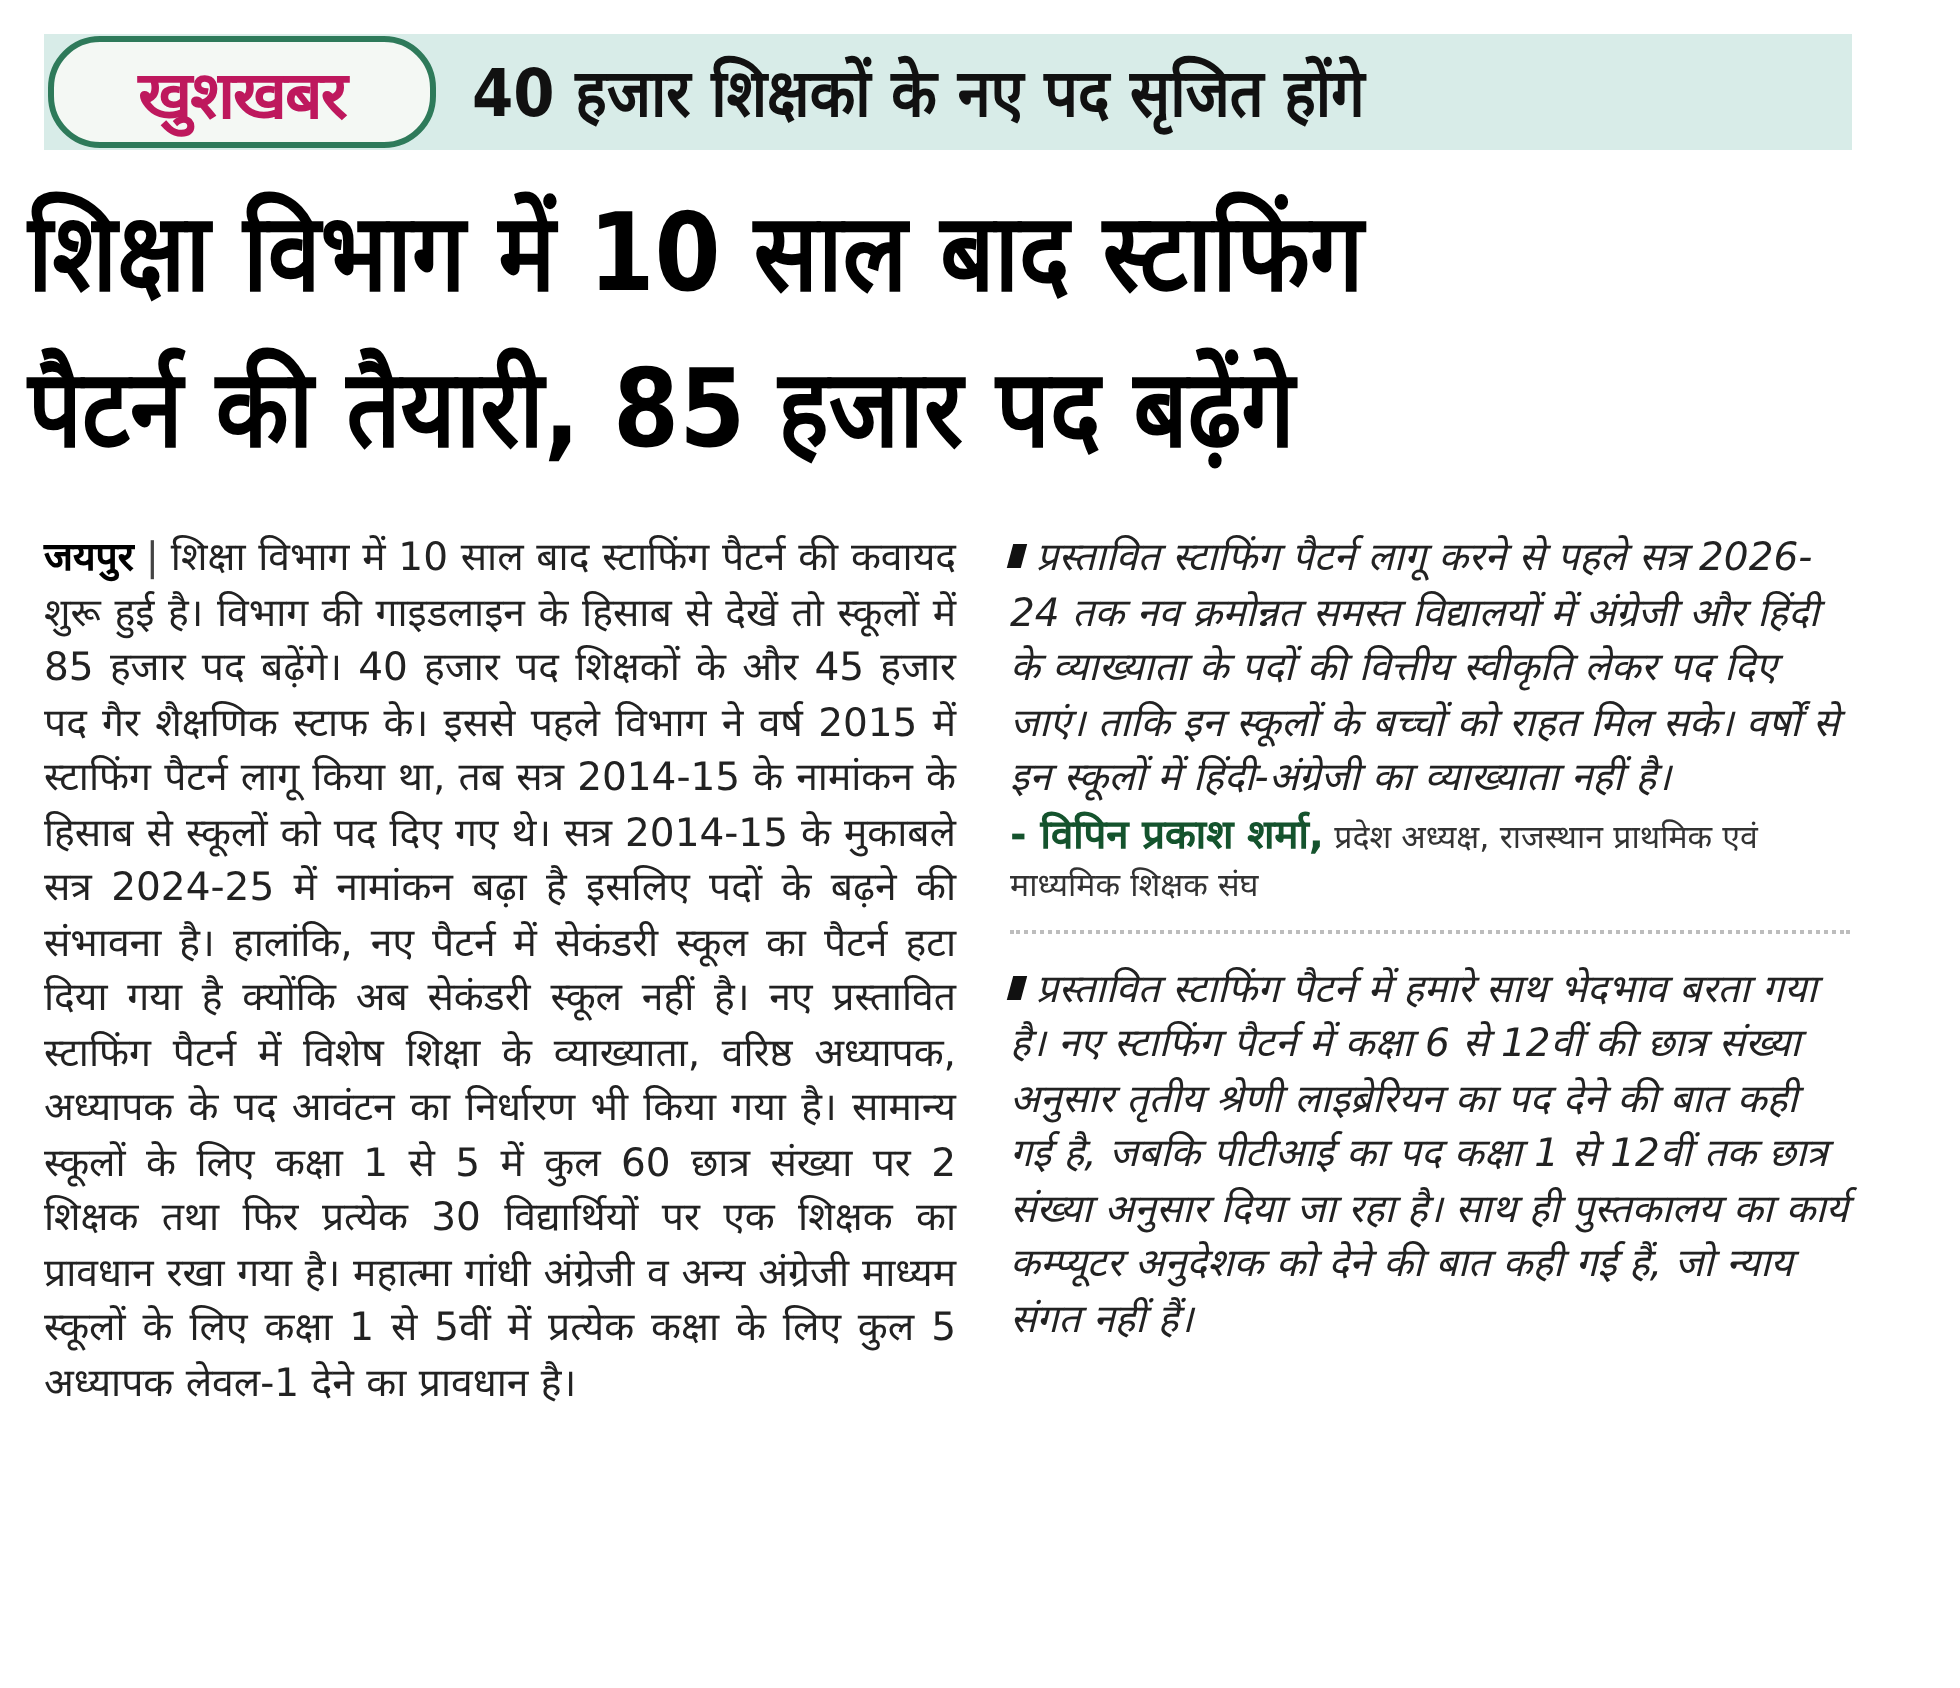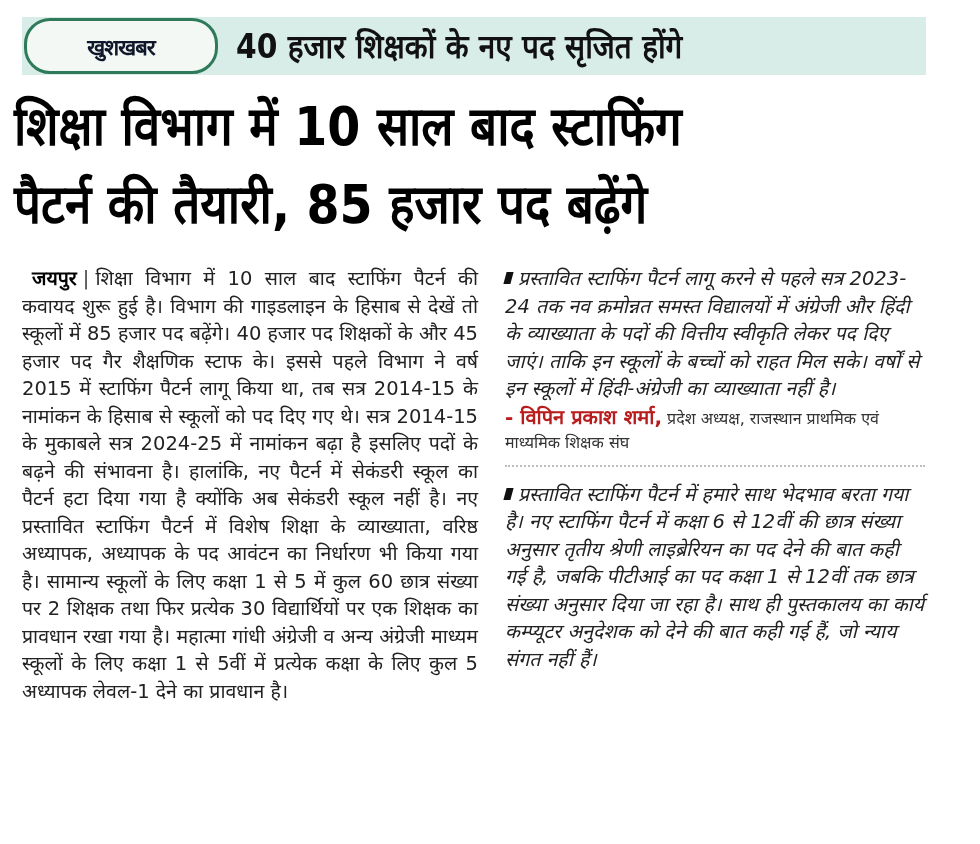--- a/index.html
+++ b/index.html
@@ -8,50 +8,50 @@
     font-family: "DejaVu Sans", sans-serif; position: relative; overflow: hidden;
   }
   .kicker {
     position: absolute; left: 22px; top: 17px; width: 904px; height: 58px;
     background: #d8ece8; display: flex; align-items: center;
   }
   .badge {
     position: absolute; left: 2px; top: 1px; height: 50px; width: 188px;
     border: 3px solid #2e7a5a; border-radius: 26px; background: #f4f8f4;
     display: flex; align-items: center; justify-content: center;
-    color: #0f172a; font-weight: bold; font-size: 22px; letter-spacing: -1px;
+    color: #be185d; font-weight: bold; font-size: 33px; letter-spacing: -1px;
   }
   .kicker-text {
     position: absolute; left: 214px; top: 6px; font-size: 33px; font-weight: bold;
     color: #111; white-space: nowrap; transform: scaleX(0.9); transform-origin: left;
   }
   .headline {
     position: absolute; left: 14px; top: 88px; width: 950px;
     font-family: "DejaVu Sans", sans-serif; font-weight: bold; font-size: 54px;
     line-height: 78px; color: #000; transform: scaleX(0.88); transform-origin: left top;
     white-space: nowrap;
   }
   .col-left {
     position: absolute; left: 22px; top: 265px; width: 456px;
     font-size: 19.5px; line-height: 27.5px; text-align: justify; color: #222;
   }
   .col-left p { margin: 0; }
-  .dateline { font-weight: bold; color: #000; margin-left: 10px; }
+  .dateline { font-weight: bold; color: #000; }
   .sep { color: #444; margin: 0 6px; }
   .col-right {
     position: absolute; left: 505px; top: 265px; width: 420px;
     font-size: 19.5px; line-height: 27.5px; color: #222;
   }
   .quote { font-style: italic; margin: 0; }
   .bullet {
     display: inline-block; width: 7px; height: 12px; background: #111;
     transform: skewX(-15deg); margin-right: 6px; vertical-align: 1px;
   }
   .attrib { margin: 2px 0 0 0; font-size: 16px; line-height: 24px; color: #333; }
-  .attrib .name { font-weight: bold; font-size: 20px; color: #b91c1c; }
+  .attrib .name { font-weight: bold; font-size: 20px; color: #14532d; }
   .divider { height: 0; border-top: 2px dotted #bdbdbd; margin: 10px 0 14px 0; width: 420px; }
 </style>
 </head>
 <body>
 
 <div class="kicker">
   <div class="badge">खुशखबर</div>
   <div class="kicker-text">40 हजार शिक्षकों के नए पद सृजित होंगे</div>
 </div>
 
@@ -59,20 +59,20 @@
   <div>शिक्षा विभाग में 10 साल बाद स्टाफिंग</div>
   <div>पैटर्न की तैयारी, 85 हजार पद बढ़ेंगे</div>
 </div>
 
 <div class="col-left">
   <p><span class="dateline">जयपुर</span><span class="sep">|</span><span>शिक्षा विभाग में 10 साल बाद स्टाफिंग पैटर्न की कवायद शुरू हुई है। विभाग की गाइडलाइन के हिसाब से देखें तो स्कूलों में 85 हजार पद बढ़ेंगे। 40 हजार पद शिक्षकों के और 45 हजार पद गैर शैक्षणिक स्टाफ के। इससे पहले विभाग ने वर्ष 2015 में स्टाफिंग पैटर्न लागू किया था, तब सत्र 2014-15 के नामांकन के हिसाब से स्कूलों को पद दिए गए थे। सत्र 2014-15 के मुकाबले सत्र 2024-25 में नामांकन बढ़ा है इसलिए पदों के बढ़ने की संभावना है। हालांकि, नए पैटर्न में सेकंडरी स्कूल का पैटर्न हटा दिया गया है क्योंकि अब सेकंडरी स्कूल नहीं है। नए प्रस्तावित स्टाफिंग पैटर्न में विशेष शिक्षा के व्याख्याता, वरिष्ठ अध्यापक, अध्यापक के पद आवंटन का निर्धारण भी किया गया है। सामान्य स्कूलों के लिए कक्षा 1 से 5 में कुल 60 छात्र संख्या पर 2 शिक्षक तथा फिर प्रत्येक 30 विद्यार्थियों पर एक शिक्षक का प्रावधान रखा गया है। महात्मा गांधी अंग्रेजी व अन्य अंग्रेजी माध्यम स्कूलों के लिए कक्षा 1 से 5वीं में प्रत्येक कक्षा के लिए कुल 5 अध्यापक लेवल-1 देने का प्रावधान है।</span></p>
 </div>
 
 <div class="col-right">
   <div>
-    <p class="quote"><span class="bullet"></span><span>प्रस्तावित स्टाफिंग पैटर्न लागू करने से पहले सत्र 2023-24 तक नव क्रमोन्नत समस्त विद्यालयों में अंग्रेजी और हिंदी के व्याख्याता के पदों की वित्तीय स्वीकृति लेकर पद दिए जाएं। ताकि इन स्कूलों के बच्चों को राहत मिल सके। वर्षों से इन स्कूलों में हिंदी-अंग्रेजी का व्याख्याता नहीं है।</span></p>
+    <p class="quote"><span class="bullet"></span><span>प्रस्तावित स्टाफिंग पैटर्न लागू करने से पहले सत्र 2026-24 तक नव क्रमोन्नत समस्त विद्यालयों में अंग्रेजी और हिंदी के व्याख्याता के पदों की वित्तीय स्वीकृति लेकर पद दिए जाएं। ताकि इन स्कूलों के बच्चों को राहत मिल सके। वर्षों से इन स्कूलों में हिंदी-अंग्रेजी का व्याख्याता नहीं है।</span></p>
     <p class="attrib"><span class="name">- विपिन प्रकाश शर्मा,</span> <span>प्रदेश अध्यक्ष, राजस्थान प्राथमिक एवं माध्यमिक शिक्षक संघ</span></p>
   </div>
   <div class="divider"></div>
   <div>
     <p class="quote"><span class="bullet"></span><span>प्रस्तावित स्टाफिंग पैटर्न में हमारे साथ भेदभाव बरता गया है। नए स्टाफिंग पैटर्न में कक्षा 6 से 12वीं की छात्र संख्या अनुसार तृतीय श्रेणी लाइब्रेरियन का पद देने की बात कही गई है, जबकि पीटीआई का पद कक्षा 1 से 12वीं तक छात्र संख्या अनुसार दिया जा रहा है। साथ ही पुस्तकालय का कार्य कम्प्यूटर अनुदेशक को देने की बात कही गई हैं, जो न्याय संगत नहीं हैं।</span></p>
   </div>
 </div>
 
 </body></html>

